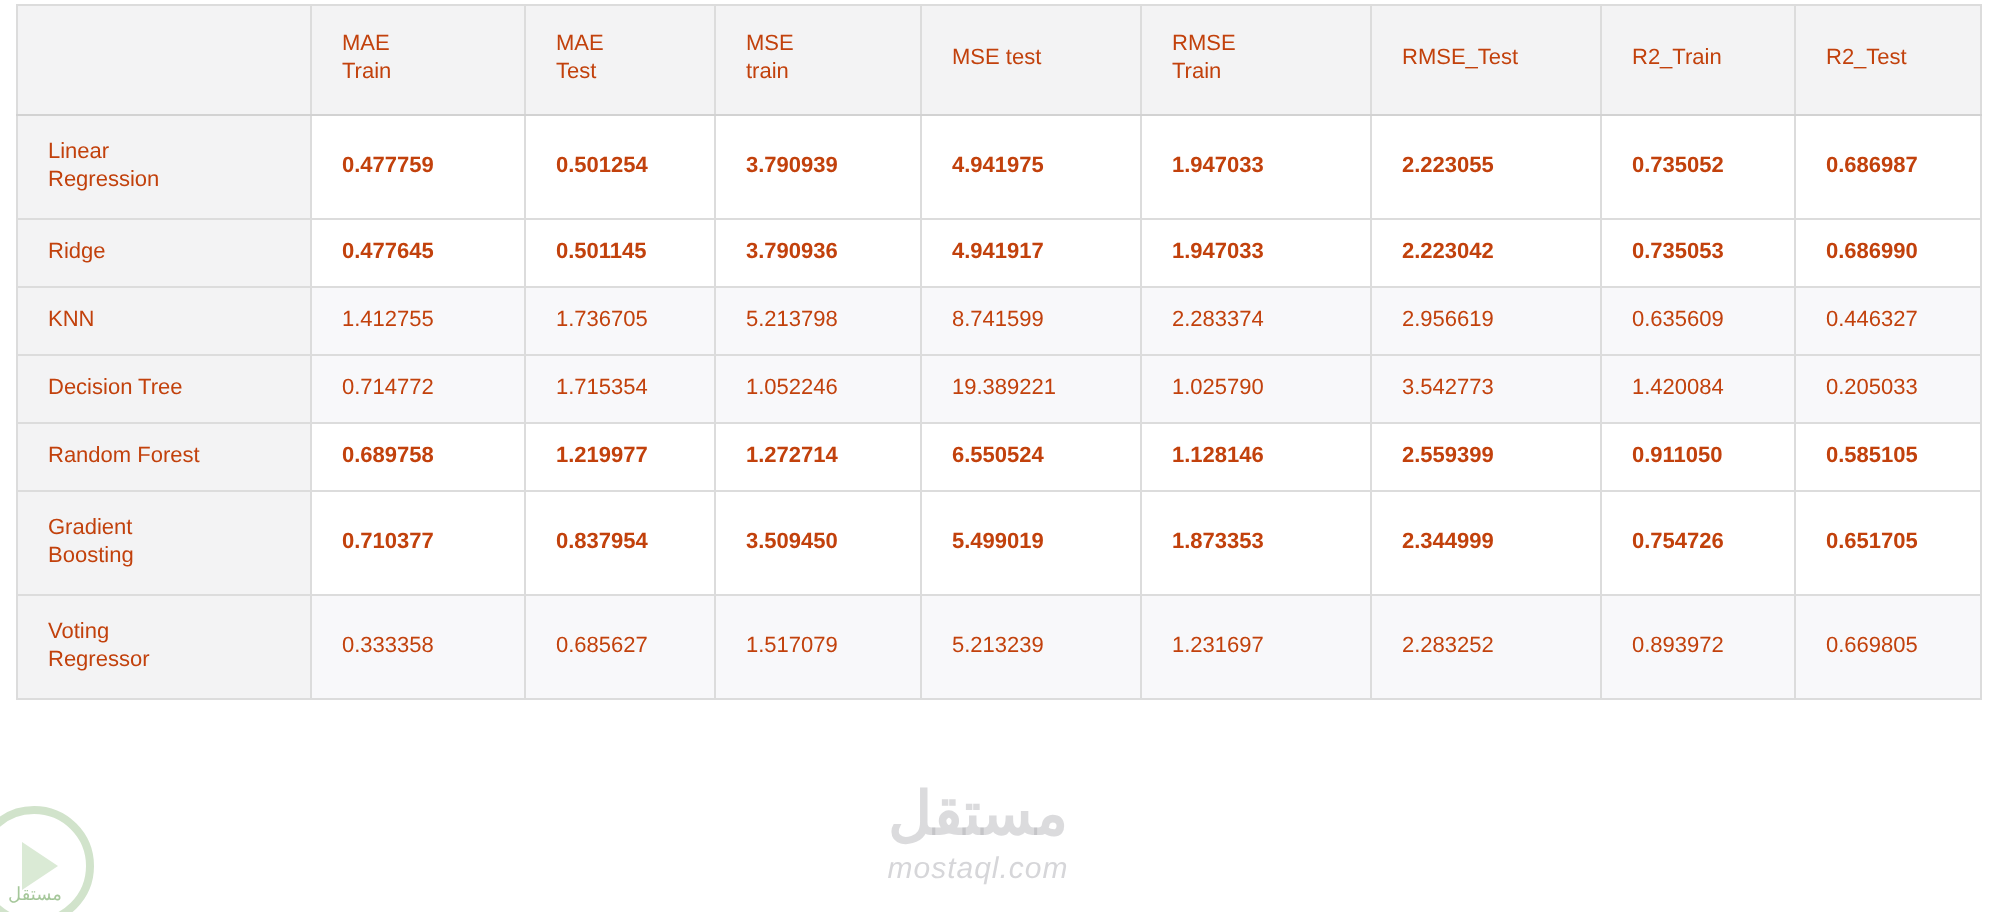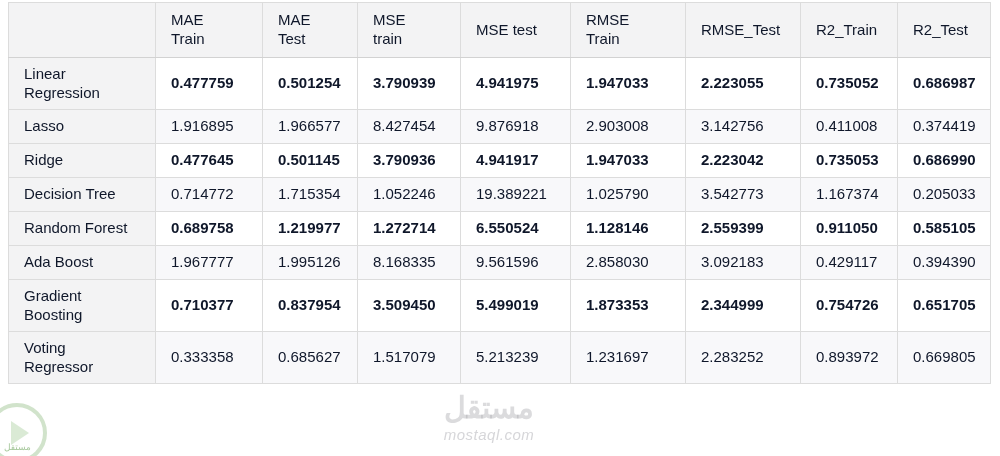--- a/index.html
+++ b/index.html
@@ -16,22 +16,22 @@
     width: 1000px;
     height: 456px;
   }
   table.metrics {
     position: absolute;
     left: 8px;
     top: 2px;
     width: 982px;
     border-collapse: collapse;
     table-layout: fixed;
-    font-size: 15px;
-    color: #0f172a;
+    font-size: 11px;
+    color: #c2410c;
   }
   table.metrics th,
   table.metrics td {
     border: 1px solid #dcdcdc;
     padding: 4px 6px 4px 15px;
     text-align: left;
     vertical-align: middle;
     white-space: pre-line;
     line-height: 1.25;
     overflow: hidden;
@@ -146,74 +146,63 @@
 Regression</td>
         <td class="value-cell">0.477759</td>
         <td class="value-cell">0.501254</td>
         <td class="value-cell">3.790939</td>
         <td class="value-cell">4.941975</td>
         <td class="value-cell">1.947033</td>
         <td class="value-cell">2.223055</td>
         <td class="value-cell">0.735052</td>
         <td class="value-cell">0.686987</td>
       </tr>
-      <tr class="row-std striped">
-        <td class="model-cell">Lasso</td>
-        <td class="value-cell">1.916895</td>
-        <td class="value-cell">1.966577</td>
-        <td class="value-cell">8.427454</td>
-        <td class="value-cell">9.876918</td>
-        <td class="value-cell">2.903008</td>
-        <td class="value-cell">3.142756</td>
-        <td class="value-cell">0.411008</td>
-        <td class="value-cell">0.374419</td>
-      </tr>
       <tr class="row-std plain">
         <td class="model-cell">Ridge</td>
         <td class="value-cell">0.477645</td>
         <td class="value-cell">0.501145</td>
         <td class="value-cell">3.790936</td>
         <td class="value-cell">4.941917</td>
         <td class="value-cell">1.947033</td>
         <td class="value-cell">2.223042</td>
         <td class="value-cell">0.735053</td>
         <td class="value-cell">0.686990</td>
       </tr>
       <tr class="row-std striped">
+        <td class="model-cell">KNN</td>
+        <td class="value-cell">1.412755</td>
+        <td class="value-cell">1.736705</td>
+        <td class="value-cell">5.213798</td>
+        <td class="value-cell">8.741599</td>
+        <td class="value-cell">2.283374</td>
+        <td class="value-cell">2.956619</td>
+        <td class="value-cell">0.635609</td>
+        <td class="value-cell">0.446327</td>
+      </tr>
+      <tr class="row-std striped">
         <td class="model-cell">Decision Tree</td>
         <td class="value-cell">0.714772</td>
         <td class="value-cell">1.715354</td>
         <td class="value-cell">1.052246</td>
         <td class="value-cell">19.389221</td>
         <td class="value-cell">1.025790</td>
         <td class="value-cell">3.542773</td>
-        <td class="value-cell">1.167374</td>
+        <td class="value-cell">1.420084</td>
         <td class="value-cell">0.205033</td>
       </tr>
       <tr class="row-std plain">
         <td class="model-cell">Random Forest</td>
         <td class="value-cell">0.689758</td>
         <td class="value-cell">1.219977</td>
         <td class="value-cell">1.272714</td>
         <td class="value-cell">6.550524</td>
         <td class="value-cell">1.128146</td>
         <td class="value-cell">2.559399</td>
         <td class="value-cell">0.911050</td>
         <td class="value-cell">0.585105</td>
-      </tr>
-      <tr class="row-std striped">
-        <td class="model-cell">Ada Boost</td>
-        <td class="value-cell">1.967777</td>
-        <td class="value-cell">1.995126</td>
-        <td class="value-cell">8.168335</td>
-        <td class="value-cell">9.561596</td>
-        <td class="value-cell">2.858030</td>
-        <td class="value-cell">3.092183</td>
-        <td class="value-cell">0.429117</td>
-        <td class="value-cell">0.394390</td>
       </tr>
       <tr class="row-tall plain">
         <td class="model-cell">Gradient
 Boosting</td>
         <td class="value-cell">0.710377</td>
         <td class="value-cell">0.837954</td>
         <td class="value-cell">3.509450</td>
         <td class="value-cell">5.499019</td>
         <td class="value-cell">1.873353</td>
         <td class="value-cell">2.344999</td>

